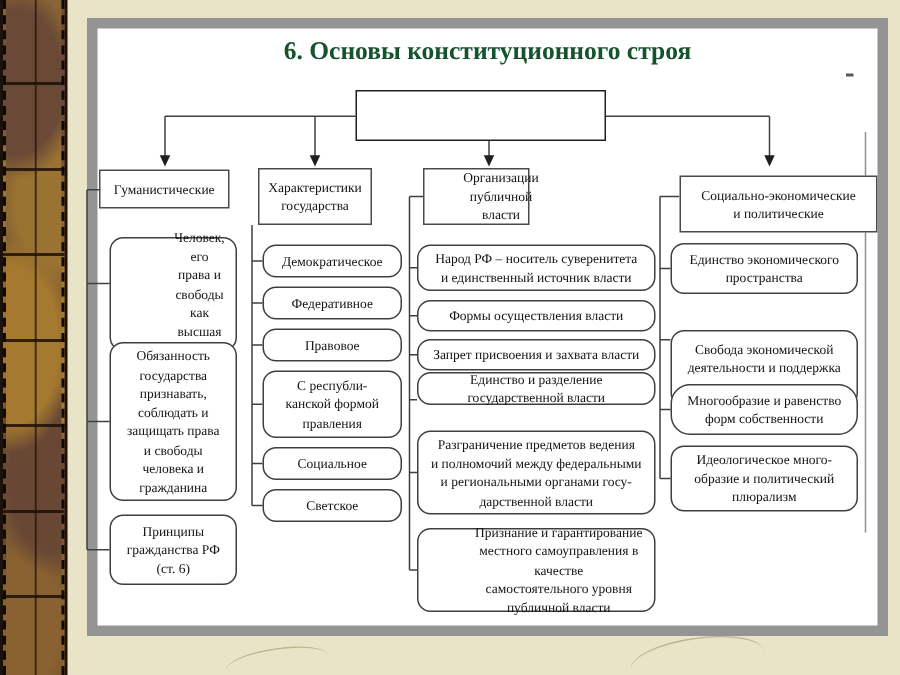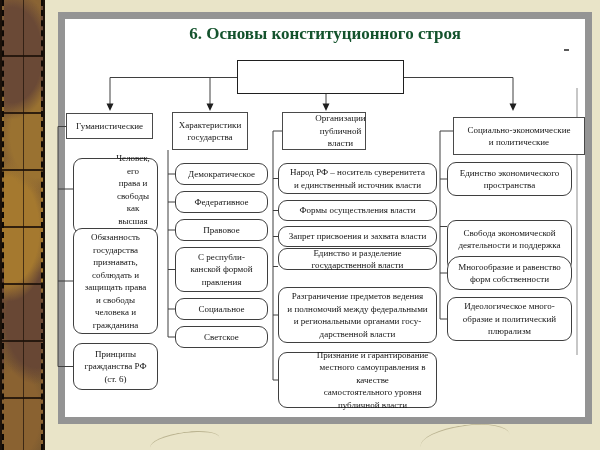--- a/index.html
+++ b/index.html
@@ -57,21 +57,21 @@
   .root {
     border:1.5px solid #1f1f1f; flex-direction:column; line-height:12px;
     font-size:9.5px;
   }
   .root .rt { font-weight:bold; }
 
   
   .root-box { left:237px; top:60px; width:167px; height:34px; }
   .h1 { left:66px;  top:113px; width:87px;  height:26px; }
   .h2 { left:172px; top:112px; width:76px;  height:38px; }
-  .h3 { left:282px; top:112px; width:84px;  height:38px;padding-left:35px; }
+  .h3 { left:282px; top:112px; width:71px;  height:38px;padding-left:35px; }
   .h4 { left:453px; top:117px; width:132px; height:38px; }
 
   .c1 { left:73px;  width:85px;  }
   .c2 { left:175px; width:93px;  }
   .c3 { left:278px; width:159px; }
   .c4 { left:447px; width:125px; }
 
   .c1.i0 { top:158px; height:76px;padding-left:37px; }
   .c1.i1 { top:228px; height:106px; }
   .c1.i2 { top:343px; height:47px; }

